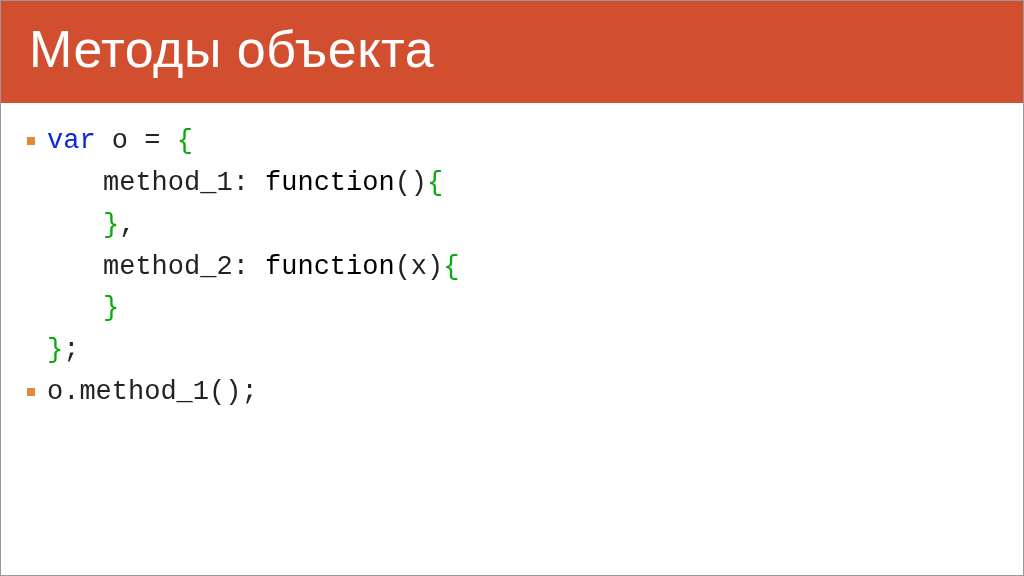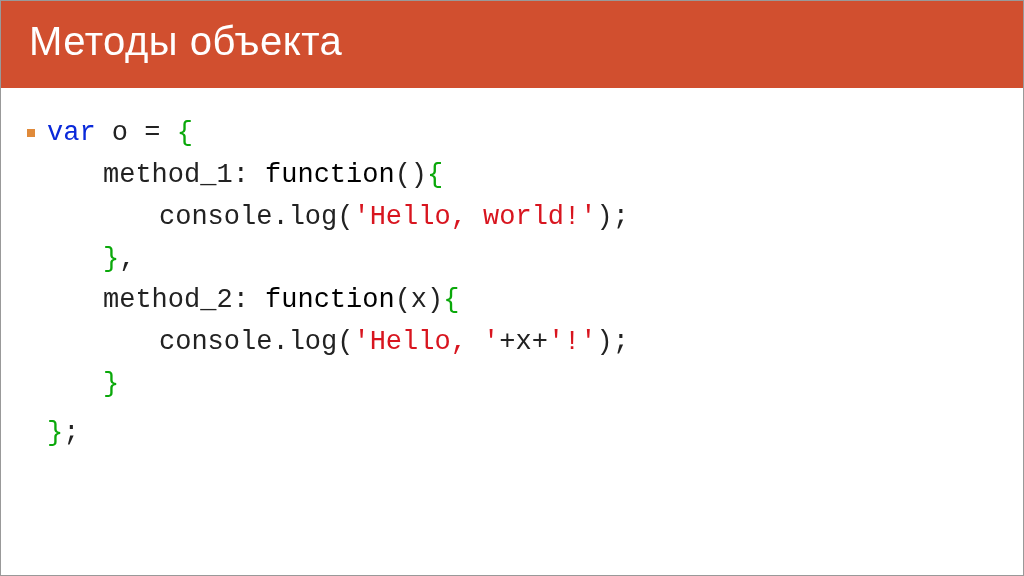--- a/index.html
+++ b/index.html
@@ -10,21 +10,21 @@
       font-family: "Courier New", Courier, monospace;
       overflow: hidden;
       border: 1px solid #999;
     }
     .header {
       background: #d14f2f;
       color: #fff;
       padding: 18px 28px 24px 28px;
       font-family: -apple-system, BlinkMacSystemFont, "Segoe UI", Arial, sans-serif;
       font-weight: 300;
-      font-size: 40px;
+      font-size: 52px;
       letter-spacing: 0.5px;
     }
     .content {
       padding: 18px 30px 10px 46px;
       font-size: 27px;
       line-height: 1.55;
       color: #222;
     }
     ul { list-style: none; }
     li { position: relative; }
@@ -43,51 +43,48 @@
     .prop { color: #222; }
     .call { color: #222; }
     .paren { color: #222; }
     .brace { color: #0aa80a; }
     .dot { color: #222; }
     .str { color: #d8151f; }
     .plus { color: #222; }
     .semi { color: #222; }
     .indent1 { padding-left: 56px; display: block; }
     .indent2 { padding-left: 112px; display: block; }
-    .line { display: block; margin-top: 7px; }
+    .line { display: block; }
   </style>
 </head>
 <body>
 
 <div class="header">
   <span>Методы объекта</span>
 </div>
 
 <div class="content">
   <ul>
     <li>
       <span class="line">
         <span class="kw-var">var</span><span class="ident"> </span><span class="ident">o</span><span class="ident"> = </span><span class="brace">{</span>
       </span>
       <span class="indent1">
         <span class="prop">method_1</span><span class="ident">: </span><span class="kw-func">function</span><span class="paren">()</span><span class="brace">{</span>
       </span>
-      <span class="indent2">
-        <span class="call">console</span><span class="dot">.</span><span class="call">log</span><span class="paren">(</span><span class="str">'Hello, world!'</span><span class="paren">);</span>
-      </span>
       <span class="indent1">
         <span class="brace">}</span><span class="ident">,</span>
       </span>
       <span class="indent1">
         <span class="prop">method_2</span><span class="ident">: </span><span class="kw-func">function</span><span class="paren">(</span><span class="ident">x</span><span class="paren">)</span><span class="brace">{</span>
-      </span>
-      <span class="indent2">
-        <span class="call">console</span><span class="dot">.</span><span class="call">log</span><span class="paren">(</span><span class="str">'Hello, '</span><span class="plus">+</span><span class="ident">x</span><span class="plus">+</span><span class="str">'!'</span><span class="paren">);</span>
       </span>
       <span class="indent1">
         <span class="brace">}</span>
       </span>
       <span class="line">
         <span class="brace">}</span><span class="semi">;</span>
       </span>
     </li>
+    <li>
+      <span class="ident">o</span><span class="dot">.</span><span class="call">method_1</span><span class="paren">()</span><span class="semi">;</span>
+    </li>
   </ul>
 </div>
 
 </body></html>

